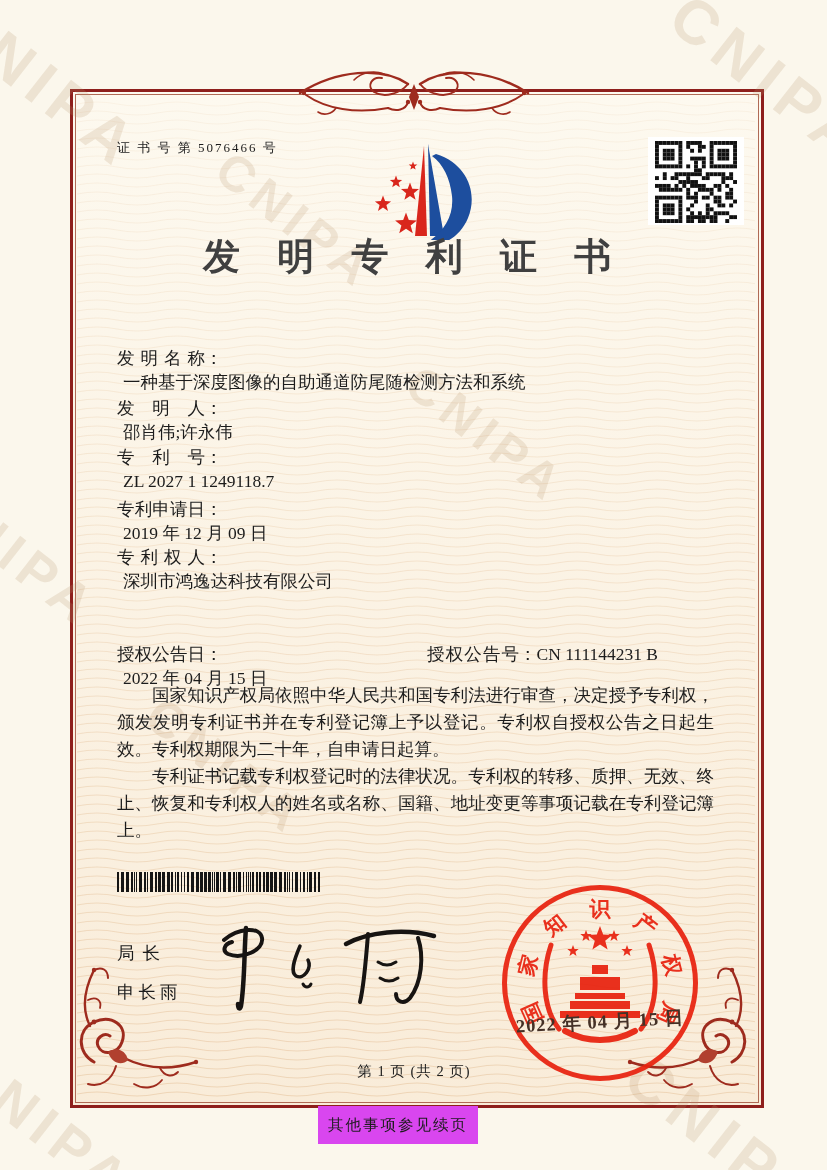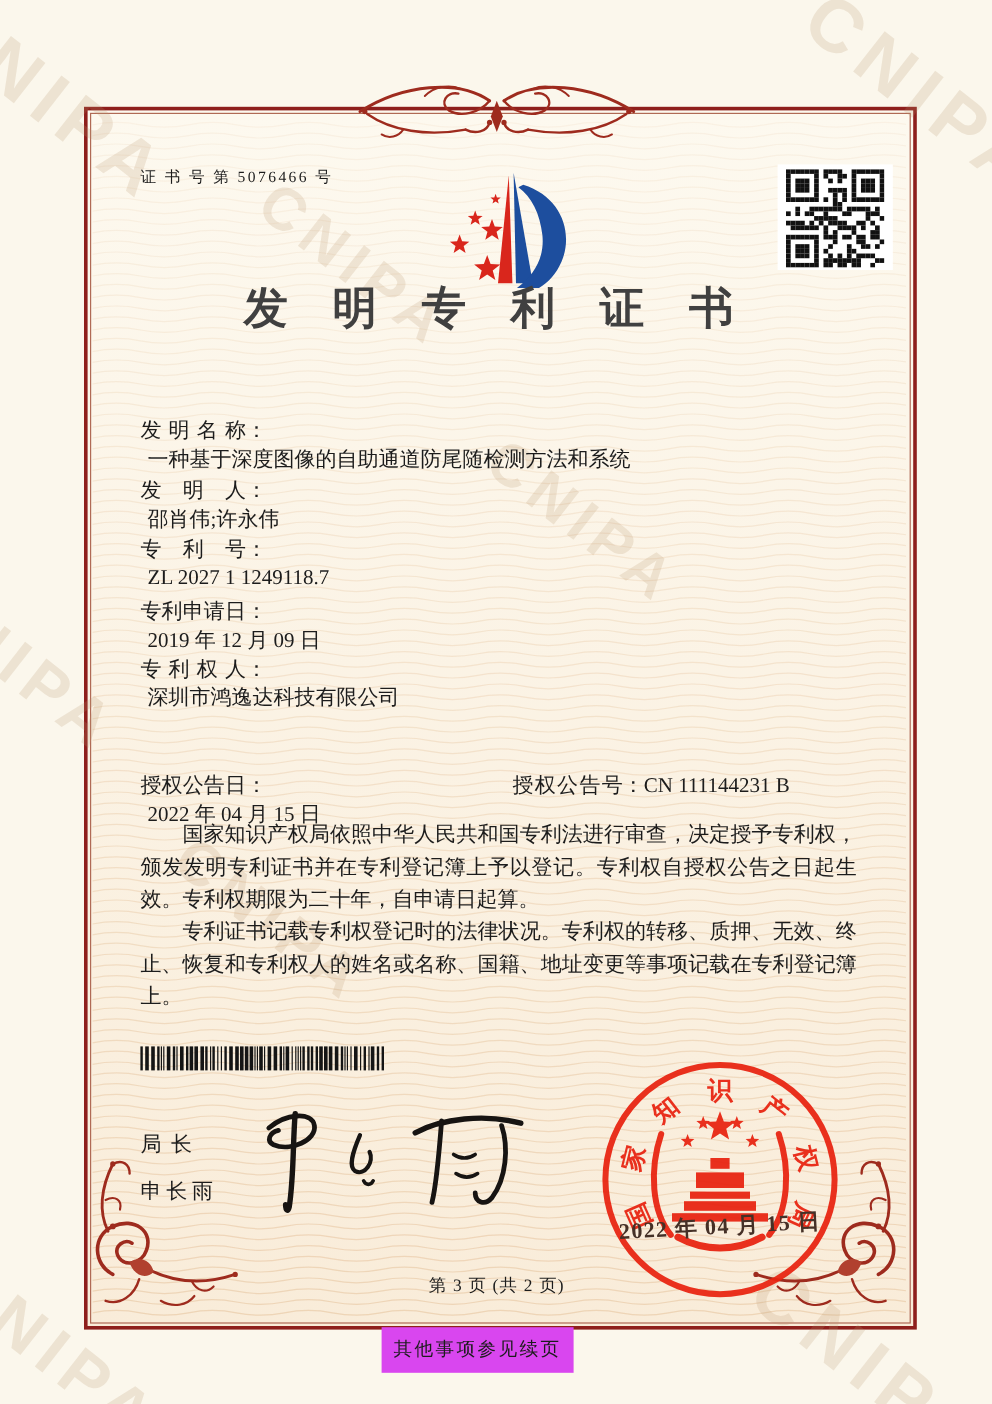--- a/index.html
+++ b/index.html
@@ -612,17 +612,17 @@
     <div class="seal-date">2022 年 04 月 15 日</div>
   <span class="seal-char" style="transform: translate(-50%, -50%) rotate(-114deg) translateY(-74px);">国</span>
       <span class="seal-char" style="transform: translate(-50%, -50%) rotate(-76deg) translateY(-74px);">家</span>
       <span class="seal-char" style="transform: translate(-50%, -50%) rotate(-38deg) translateY(-74px);">知</span>
       <span class="seal-char" style="transform: translate(-50%, -50%) rotate(0deg) translateY(-74px);">识</span>
       <span class="seal-char" style="transform: translate(-50%, -50%) rotate(38deg) translateY(-74px);">产</span>
       <span class="seal-char" style="transform: translate(-50%, -50%) rotate(76deg) translateY(-74px);">权</span>
       <span class="seal-char" style="transform: translate(-50%, -50%) rotate(114deg) translateY(-74px);">局</span>
     </div>
 
-  <div class="content-item page-info">第 3 页 (共 2 页)</div>
+  <div class="content-item page-info">第 1 页 (共 2 页)</div>
 
   <div class="content-item cont-box">其他事项参见续页</div>
 
 </div>
 
 </body></html>

